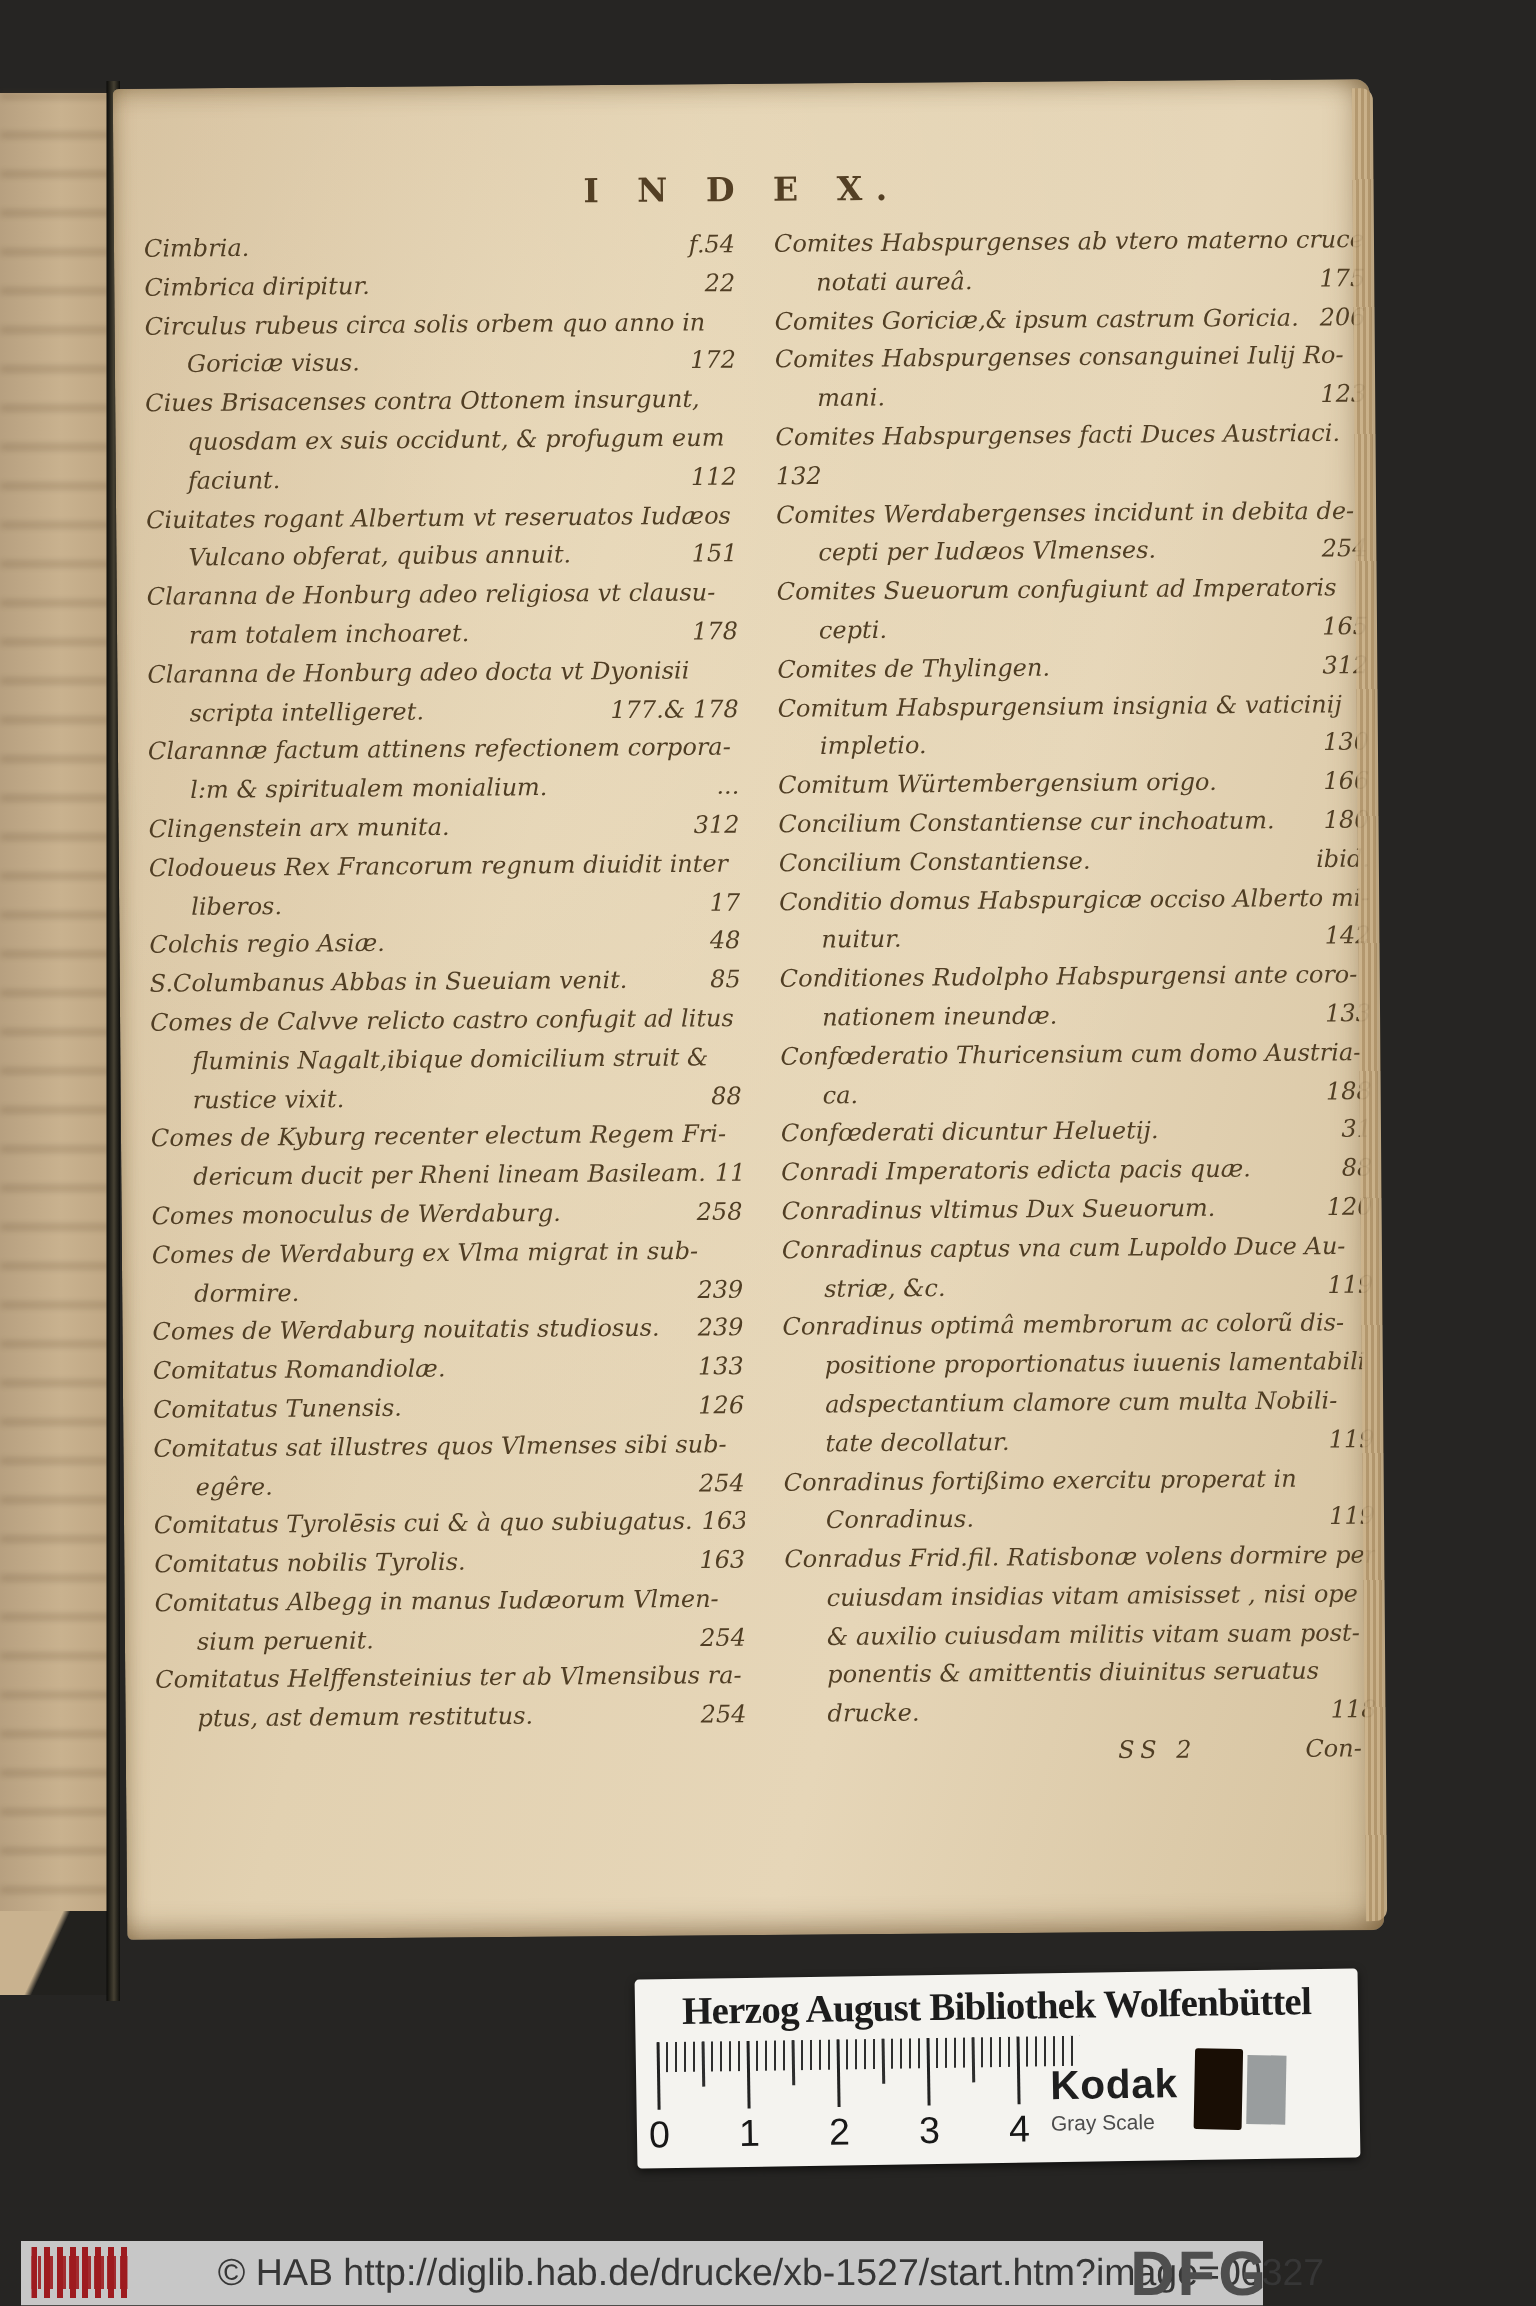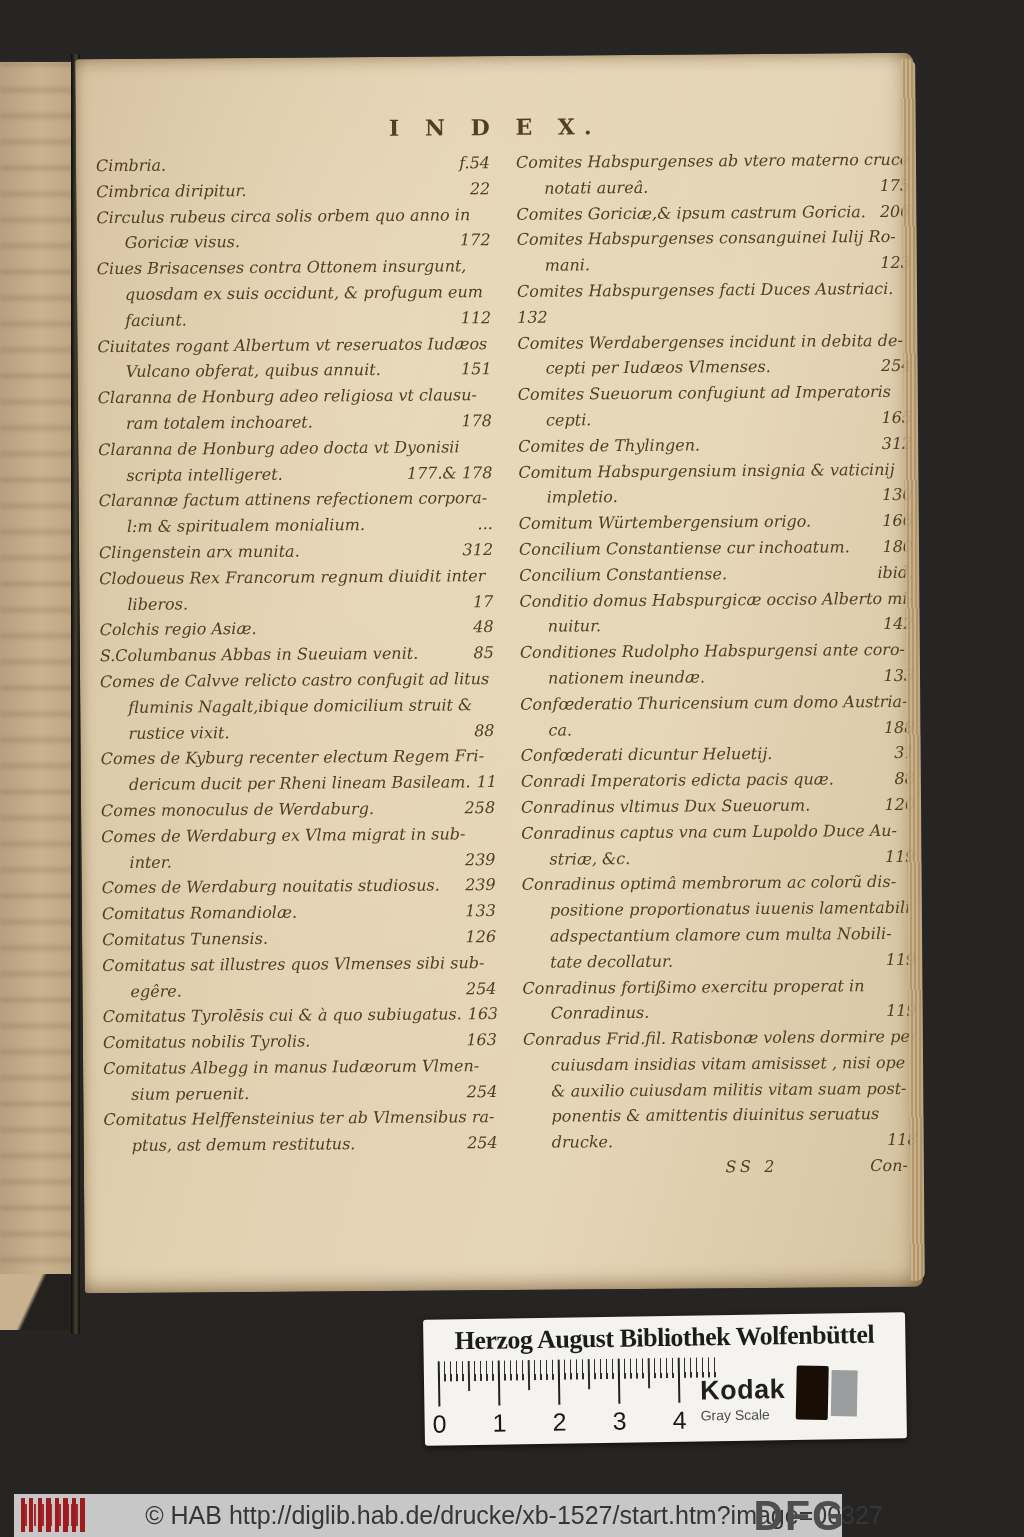--- a/index.html
+++ b/index.html
@@ -58,21 +58,21 @@
     font-style:italic;font-size:16px;line-height:25.8px;color:#503e24;
     white-space:nowrap;overflow:hidden;
   }
   .row .t{flex:0 1 auto;}
   .row .p{margin-left:auto;flex-shrink:0;}
   .row.ind{padding-left:28px;}
   .sigrow{
     display:flex;justify-content:flex-end;gap:0;
     font-style:italic;font-size:16px;line-height:25.8px;color:#503e24;
   }
-  .sigrow .sig{margin-right:92px;letter-spacing:4px;}
+  .sigrow .sig{margin-right:72px;letter-spacing:4px;}
   .sigrow .catch{margin-right:10px;font-style:italic;}
   
   .lib-label{
     position:absolute;left:424px;top:1316px;width:482px;height:126px;
     background:#f4f3ef;transform:rotate(-0.9deg);border-radius:3px;
     box-shadow:0 2px 6px rgba(0,0,0,.6);
   }
   .lib-title{
     text-align:center;margin-top:7px;
     font-family:"Liberation Serif", serif;font-weight:bold;
@@ -229,21 +229,21 @@
           <span class="p">112</span>
         </div>
         <div class="row">
           <span class="t">Comes monoculus de Werdaburg.</span>
           <span class="p">258</span>
         </div>
         <div class="row">
           <span class="t">Comes de Werdaburg ex Vlma migrat in sub-</span>
         </div>
         <div class="row ind">
-          <span class="t">inter.</span>
+          <span class="t">dormire.</span>
           <span class="p">239</span>
         </div>
         <div class="row">
           <span class="t">Comes de Werdaburg nouitatis studiosus.</span>
           <span class="p">239</span>
         </div>
         <div class="row">
           <span class="t">Comitatus Romandiolæ.</span>
           <span class="p">133</span>
         </div>

